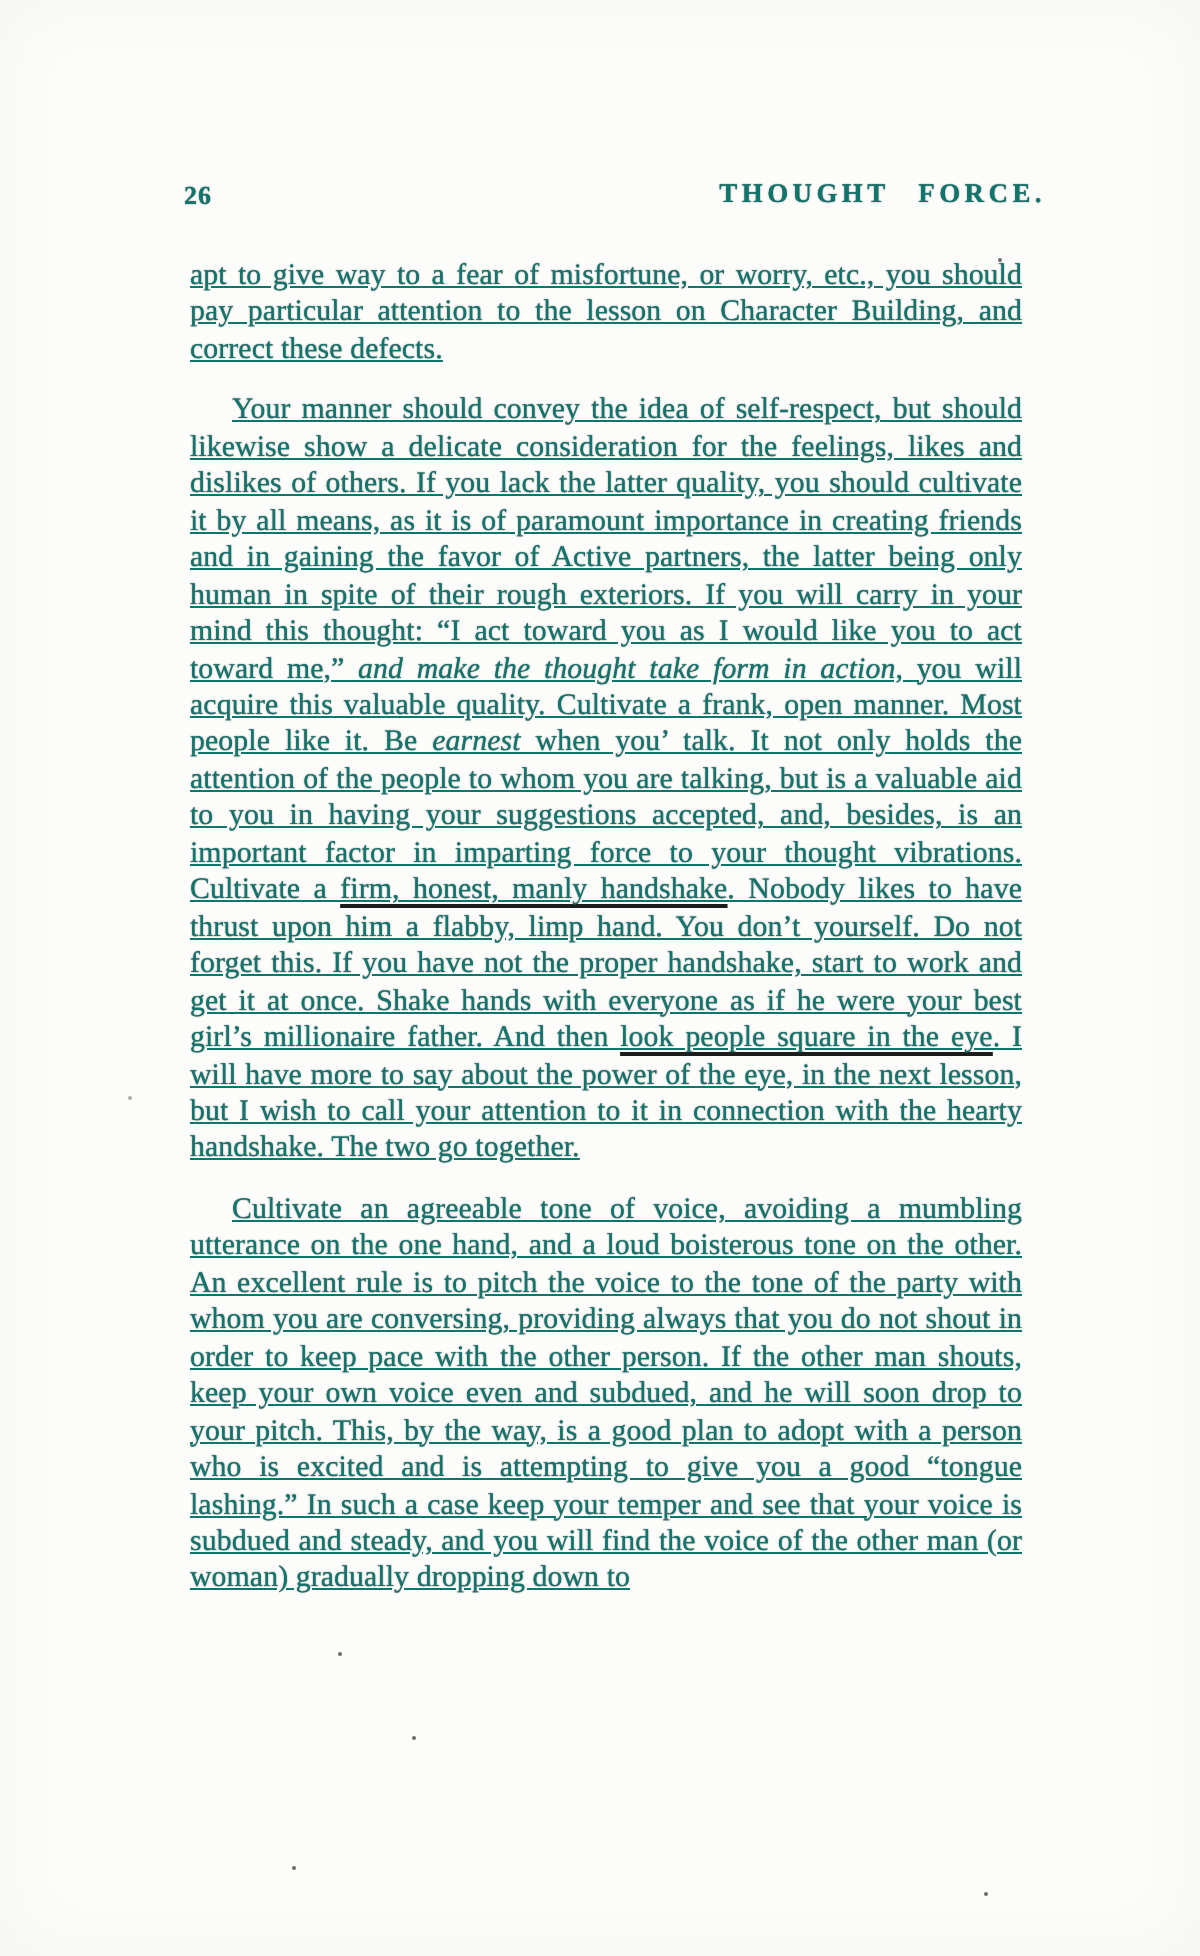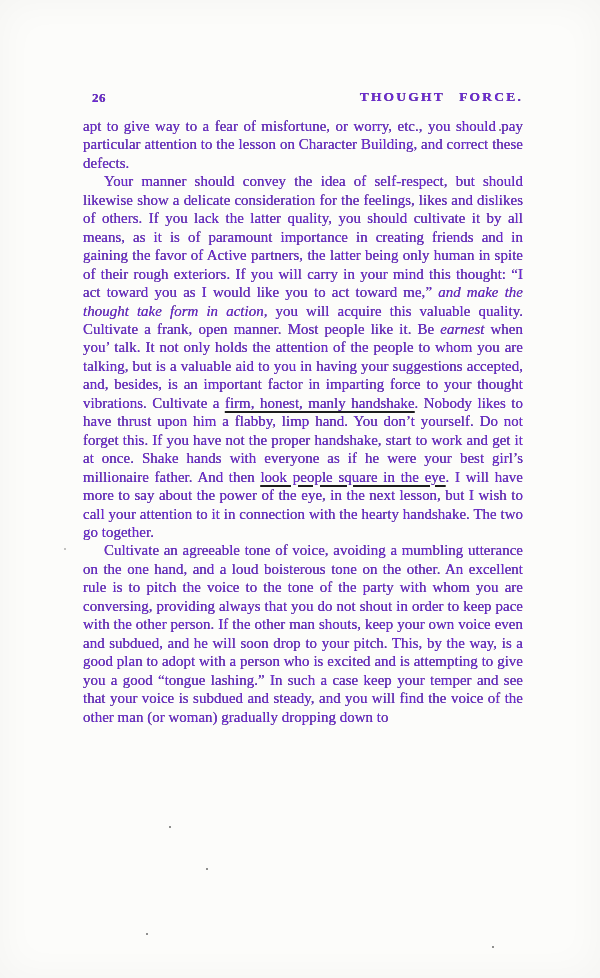--- a/index.html
+++ b/index.html
@@ -8,21 +8,21 @@
     background: #ffffff;
   }
   .page {
     position: relative;
     width: 600px;
     height: 978px;
     background: #fcfcfa;
     box-shadow: inset 0 0 40px rgba(0,0,0,0.035);
     overflow: hidden;
     font-family: "Liberation Serif", "DejaVu Serif", serif;
-    color: #6d28d9;
+    color: #0f766e;
   }
   .running-head {
     position: absolute;
     top: 89px;
     left: 83px;
     width: 440px;
     height: 16px;
   }
   .pagenum {
     position: absolute;
@@ -46,21 +46,21 @@
     position: absolute;
     top: 117px;
     left: 83px;
     width: 440px;
     font-size: 14.9px;
     line-height: 18.45px;
     text-align: justify;
     letter-spacing: 0.05px;
     text-shadow: 0 0 0.65px rgba(10,10,10,0.78);
   }
-  .para { margin: 0; }
+  .para { margin: 12px; text-decoration: underline; }
   .para.indent { text-indent: 21px; }
   .it { font-style: italic; }
   .u-hand {
     text-decoration: underline;
     text-decoration-thickness: 1.6px;
     text-underline-offset: 3px;
     text-decoration-color: #1c1c1c;
   }
   .speck {
     position: absolute;

